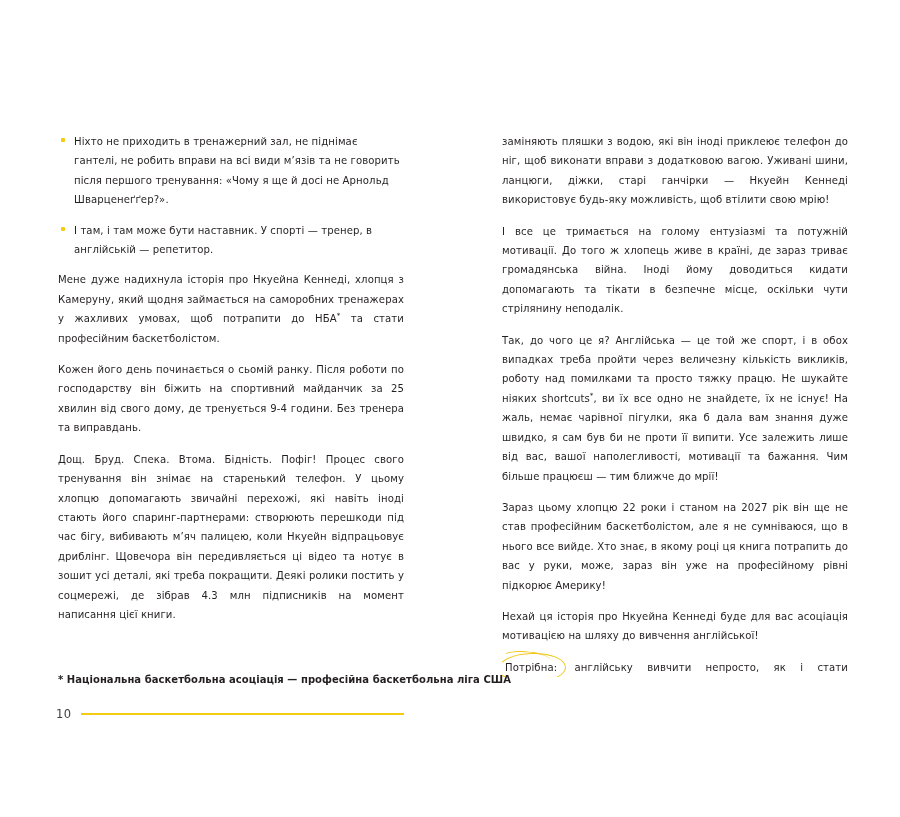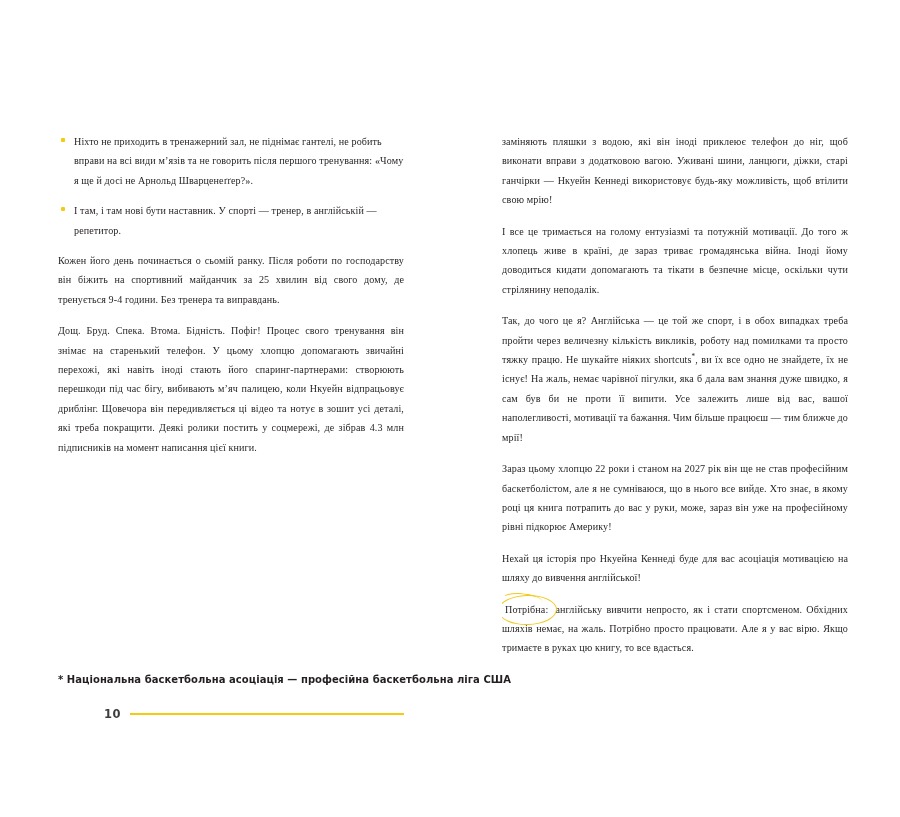--- a/index.html
+++ b/index.html
@@ -45,21 +45,20 @@
 
   p.para {
     margin: 0 0 12px 0;
     font-size: 10.1px;
     line-height: 19.4px;
     text-align: justify;
     text-justify: inter-word;
     letter-spacing: 0.01em;
     color: #231f20;
     hyphens: manual;
-    font-family: Liberation Serif, serif;
   }
   p.para:last-child { margin-bottom: 0; }
 
   
   p.para.ragged {
     text-align: left;
   }
 
   .bullet-item {
     position: relative;
@@ -99,24 +98,23 @@
     position: absolute;
     top: 703px;
     height: 22px;
     display: flex;
     align-items: center;
   }
   .page-left .page-footer  { left: 56px;  width: 348px; }
 
   .folio {
     font-size: 11.5px;
-    font-weight: bold;
+    font-weight: normal;
     color: #3d3d3f;
     letter-spacing: 0.04em;
-    margin-left: 48px;
   }
   .rule {
     flex: 1 1 auto;
     height: 2.6px;
     background: #f5cb12;
   }
   .page-left  .rule { margin-left: 9px; }
 
   
   .circled {
@@ -159,23 +157,24 @@
 
     <div class="page-body">
 
       <div class="bullet-item">
         <span class="bullet-dot"></span>
         <p class="para ragged">Ніхто не приходить в тренажерний зал, не піднімає гантелі, не робить вправи на всі види м’язів та не говорить після першого тренування: «Чому я ще й досі не Арнольд Шварценеґґер?».</p>
       </div>
 
       <div class="bullet-item">
         <span class="bullet-dot"></span>
-        <p class="para ragged">І там, і там нові бути наставник. У спорті — тренер, в англійській — репетитор.</p>
+        <p class="para ragged">І там, і там може бути наставник. У спорті — тренер, в англійській — репетитор.</p>
       </div>
 
+      <p class="para"><span>Мене дуже надихнула історія про Нкуейна Кеннеді, хлопця з Камеруну, який щодня займається на саморобних тренажерах у жахливих умовах, щоб потрапити до НБА</span><span class="fn-mark">*</span><span> та стати професійним баскетболістом.</span></p>
 
       <p class="para">Кожен його день починається о сьомій ранку. Після роботи по господарству він біжить на спортивний майданчик за 25 хвилин від свого дому, де тренується 9-4 години. Без тренера та виправдань.</p>
 
       <p class="para">Дощ. Бруд. Спека. Втома. Бідність. Пофіг! Процес свого тренування він знімає на старенький телефон. У цьому хлопцю допомагають звичайні перехожі, які навіть іноді стають його спаринг-партнерами: створюють перешкоди під час бігу, вибивають м’яч палицею, коли Нкуейн відпрацьовує дриблінг. Щовечора він передивляється ці відео та нотує в зошит усі деталі, які треба покращити. Деякі ролики постить у соцмережі, де зібрав 4.3 млн підписників на момент написання цієї книги.</p>
 
     </div>
 
     <div class="footnote">* Національна баскетбольна асоціація — професійна баскетбольна ліга США</div>
 
     <div class="page-footer">

